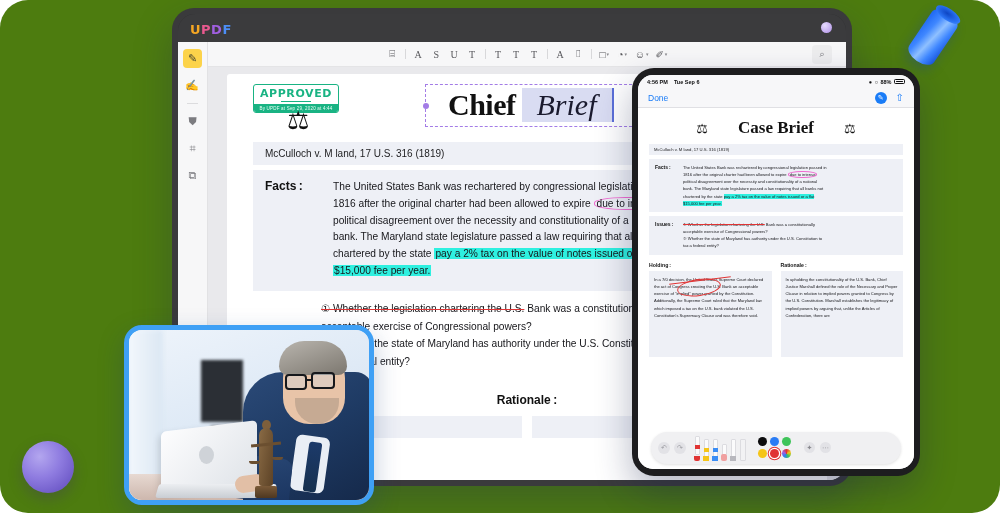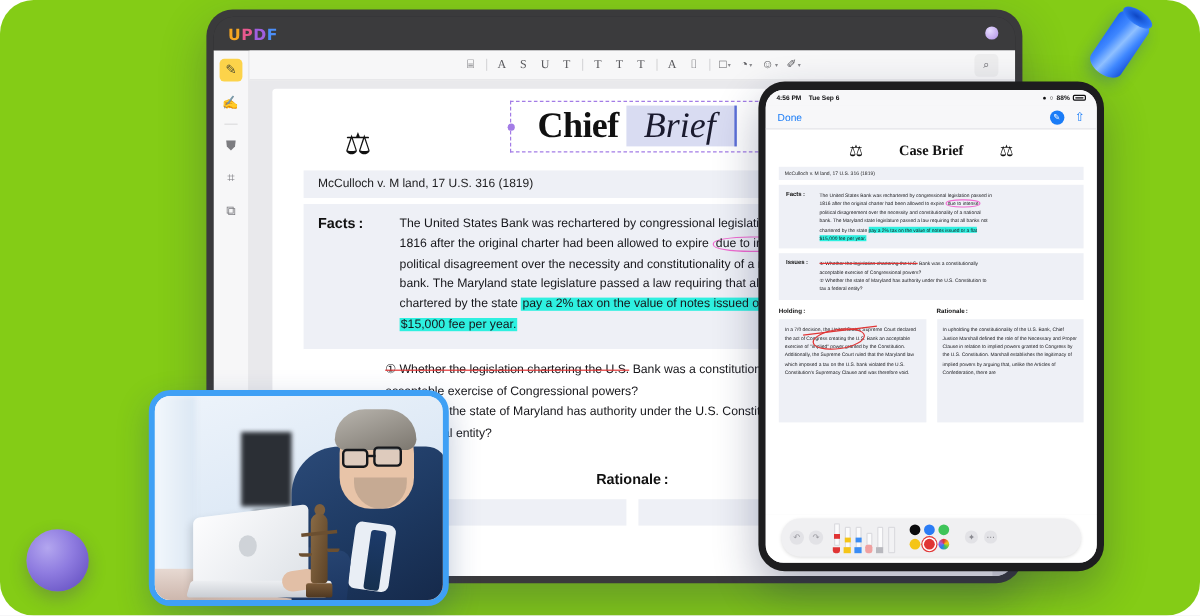--- a/index.html
+++ b/index.html
@@ -5,21 +5,21 @@
   * { box-sizing: border-box; margin: 0; padding: 0; }
   body {
     width: 1000px; height: 513px;
     background: #ffffff;
     font-family: "Liberation Sans", sans-serif;
     overflow: hidden;
     position: relative;
   }
   .stage {
     position: absolute; inset: 0;
-    background: #84cc16;
+    background: #4d7c0f;
     border-radius: 28px;
     overflow: hidden;
   }
 
   
   .sphere {
     position: absolute; left: 22px; bottom: 20px;
     width: 52px; height: 52px; border-radius: 50%;
     background: radial-gradient(circle at 34% 30%, #b3a6ef 0%, #8f7ce0 42%, #6f5bc9 78%, #5b49b4 100%);
     box-shadow: 0 6px 14px rgba(60,40,120,.28);
@@ -210,21 +210,21 @@
   .markup-btn {
     width: 12px; height: 12px; border-radius: 50%;
     background: #1a7cf7; color: #fff; font-size: 7px;
     display: flex; align-items: center; justify-content: center;
   }
   .share-ic { font-size: 10px; color: #1a7cf7; }
 
   .ipad-doc { flex: 1; background: #ffffff; padding: 8px 11px 0; overflow: hidden; min-height: 0; }
   .ip-title-row { display: flex; align-items: center; justify-content: center; gap: 30px; padding: 2px 0 6px; }
   .ip-scale { font-size: 13px; color: #111; }
-  .ip-title { font-family: "Liberation Serif", serif; font-weight: bold; font-size: 12px; color: #111; }
+  .ip-title { font-family: "Liberation Serif", serif; font-weight: bold; font-size: 17px; color: #111; }
   .ip-cite { background: #eef0f6; font-size: 4.2px; padding: 3px 5px; color: #1d1d1f; }
   .ip-sec { background: #eef0f6; margin-top: 4px; padding: 5px 6px; display: flex; gap: 6px; }
   .ip-sec-lbl { font-size: 5px; font-weight: bold; color: #111; flex: 0 0 22px; }
   .ip-sec-txt { font-size: 4.1px; line-height: 1.75; color: #16161a; }
   .ip-hl { background: #2ef0e0; }
   .ip-circ { border: .6px solid #f06ad0; border-radius: 45%; padding: 0 1px; }
   .ip-strike { text-decoration: line-through; text-decoration-color: #e03434; }
   .ip-cols { display: flex; gap: 9px; margin-top: 7px; }
   .ip-col { flex: 1; }
   .ip-col-h { font-size: 5.2px; font-weight: bold; color: #111; margin-bottom: 3px; }
@@ -383,20 +383,27 @@
               </div>
             <div class="tb-search">
                 <span>⌕</span>
               </div>
           </div>
 
           <div class="page-scroll">
             <div class="page">
 
               <div class="stamp-row">
+                <div class="approved-stamp">
+                  <div class="approved-top">
+                    <div class="approved-word">APPROVED</div>
+                    <div class="approved-rule"></div>
+                  </div>
+                  <div class="approved-bar">By UPDF at Sep 29, 2020 at 4:44</div>
+                </div>
                 <div class="scale-left">⚖</div>
 
                 <div class="title-box">
                   <span class="handle h-l"></span>
                   <span class="handle h-r"></span>
                   <span class="title-case">Chief</span>
                   <span class="title-brief">Brief</span>
                 </div>
               </div>
 

